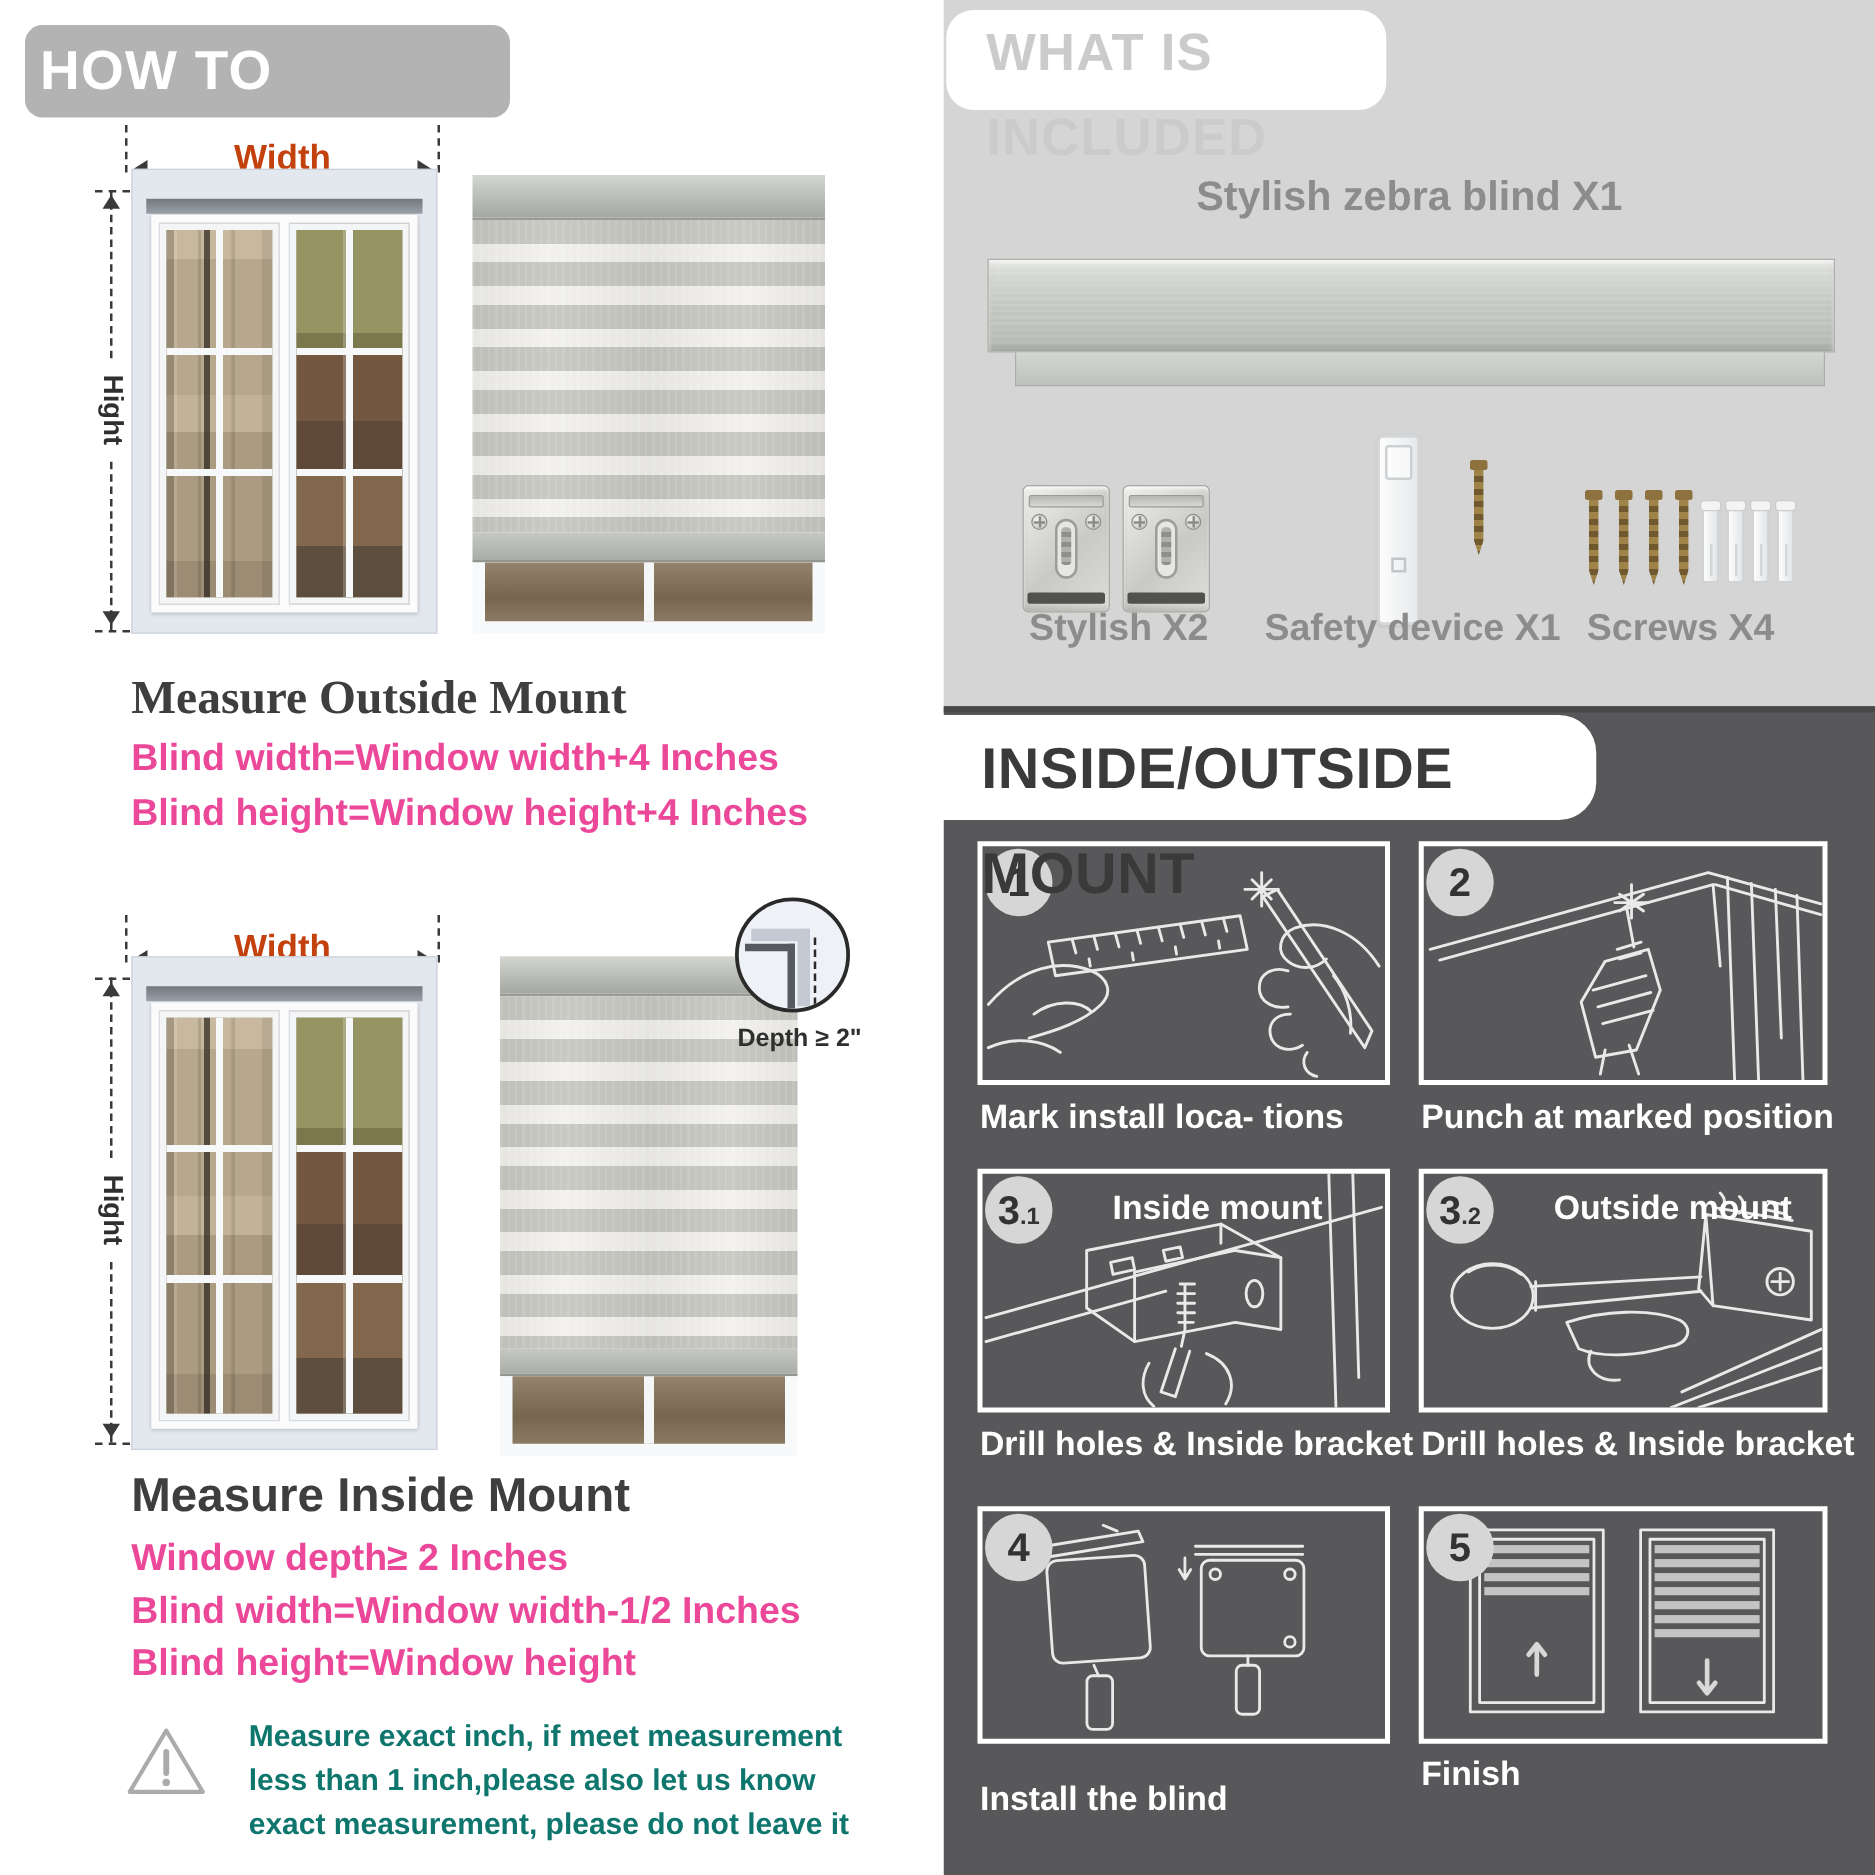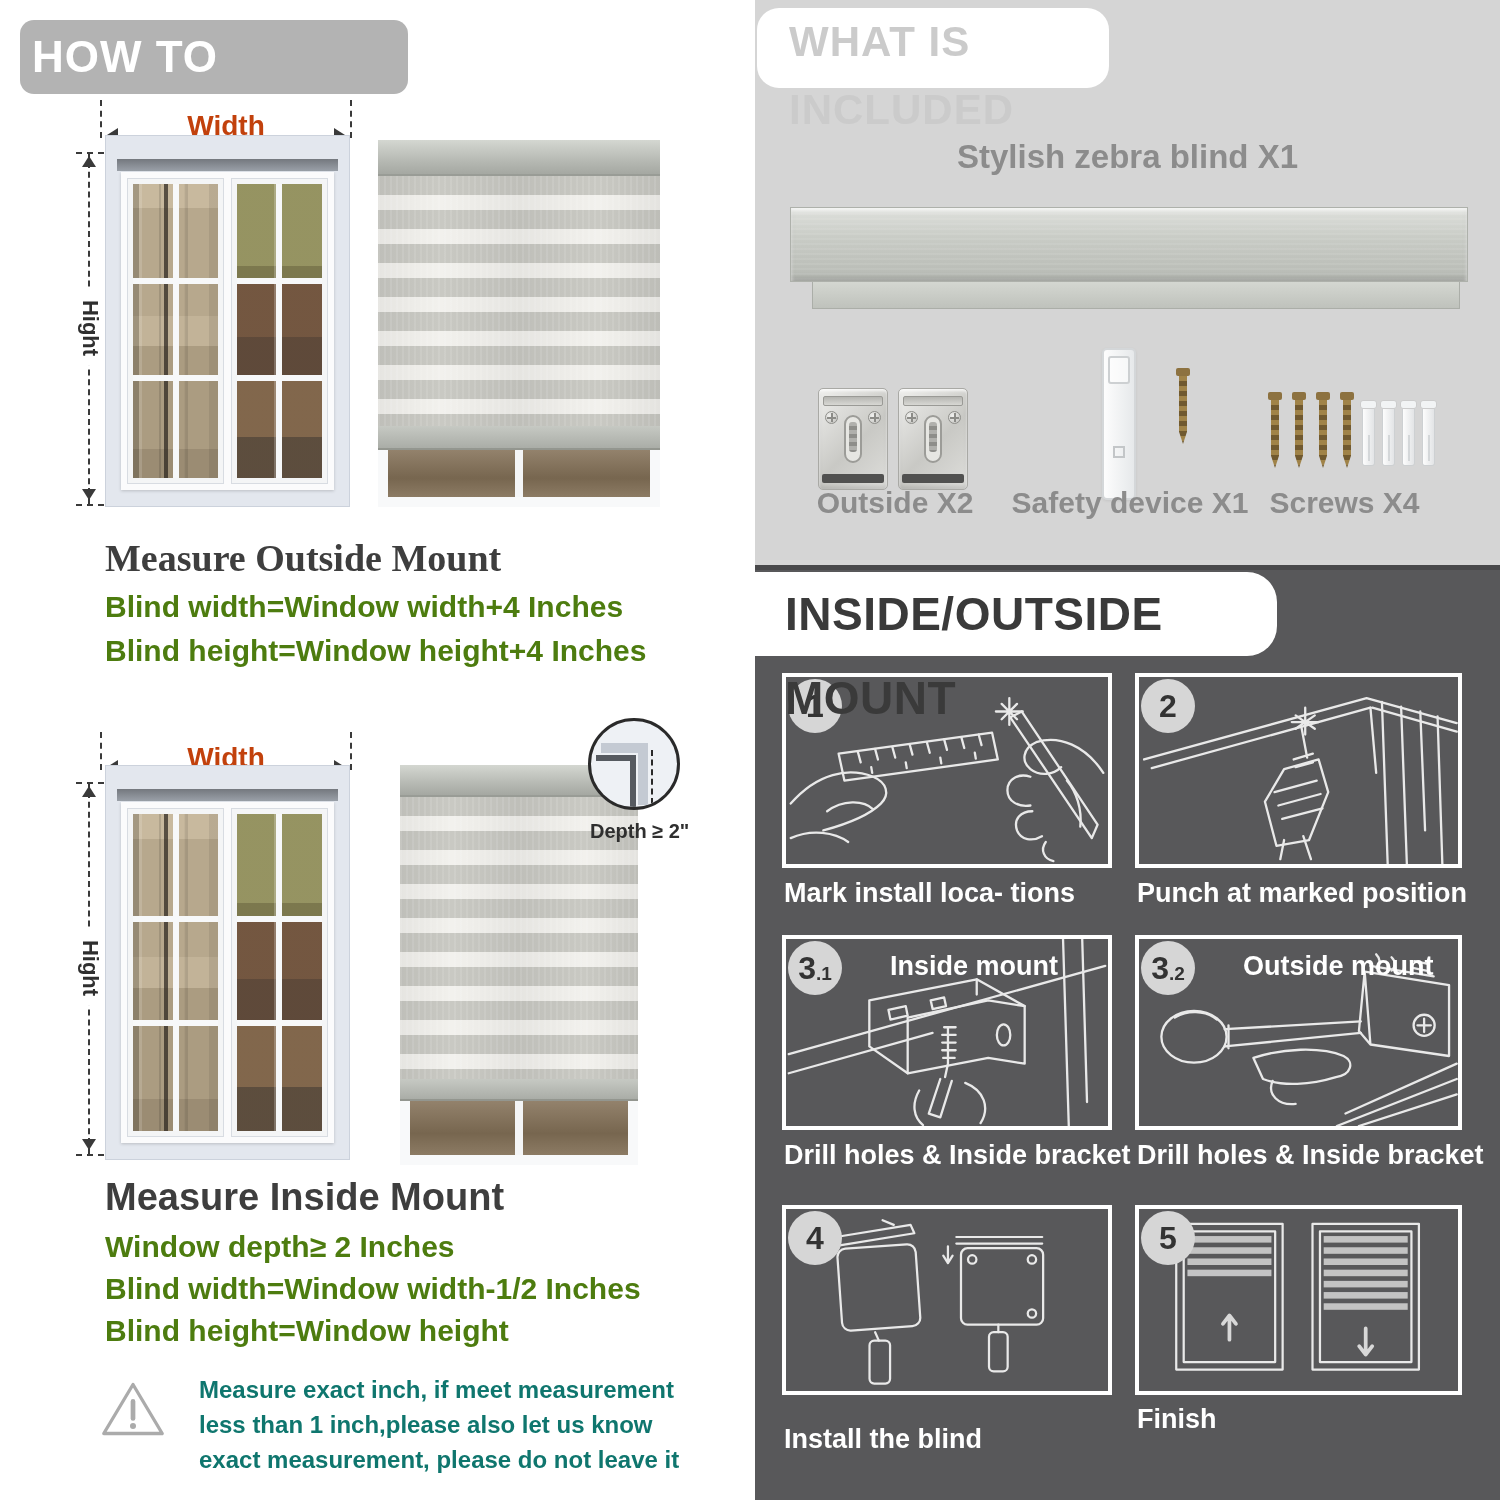--- a/index.html
+++ b/index.html
@@ -32,21 +32,21 @@
     line-height:84px; padding-left:32px;
     z-index:3;
   }
 
   
   .sec-included { left:755px; top:0; width:745px; height:565px; background:#d5d5d5; }
   .sec-mount   { left:755px; top:565px; width:745px; height:935px; background:#58585a; border-top:5px solid #48484a; }
 
   
   .m-title { color:#3e3e3e; font-size:38px; font-weight:bold; }
-  .m-line  { color:#4d7c0f; font-size:30px; font-weight:bold; }
+  .m-line  { color:#ec4899; font-size:30px; font-weight:bold; }
   .warn-text { color:#0f766e; font-size:24px; font-weight:bold; line-height:35px; width:485px;margin-left:15px; }
 
   
   .window {
     background:#e3e7ee; border:1px solid #ccd2dc;
     padding:36px 15px 16px;
   }
   .win-top-shadow {
     position:absolute; top:23px; left:11px; right:11px; height:12px;
     background:linear-gradient(180deg,#74787e,#9aa0a8);
@@ -329,21 +329,21 @@
 
 <div class="abs screw" style="left:1268px; top:392px;"></div>
 <div class="abs screw" style="left:1292px; top:392px;"></div>
 <div class="abs screw" style="left:1316px; top:392px;"></div>
 <div class="abs screw" style="left:1340px; top:392px;"></div>
 <div class="abs anchor" style="left:1362px; top:400px;"></div>
 <div class="abs anchor" style="left:1382px; top:400px;"></div>
 <div class="abs anchor" style="left:1402px; top:400px;"></div>
 <div class="abs anchor" style="left:1422px; top:400px;"></div>
 
-<div class="abs inc-label" style="left:800px; top:486px; width:190px;">Outside X2</div>
+<div class="abs inc-label" style="left:800px; top:486px; width:190px;">Stylish X2</div>
 <div class="abs inc-label" style="left:1005px; top:486px; width:250px;">Safety device X1</div>
 <div class="abs inc-label" style="left:1252px; top:486px; width:185px;">Screws X4</div>
 
 <div class="abs hdr-mount">INSIDE/OUTSIDE MOUNT</div>
 
 <div class="abs step-panel" style="left:782px; top:673px; width:330px; height:195px;">
   <div class="badge">
       <span>1</span>
       <span class="sub"></span>
     </div>

